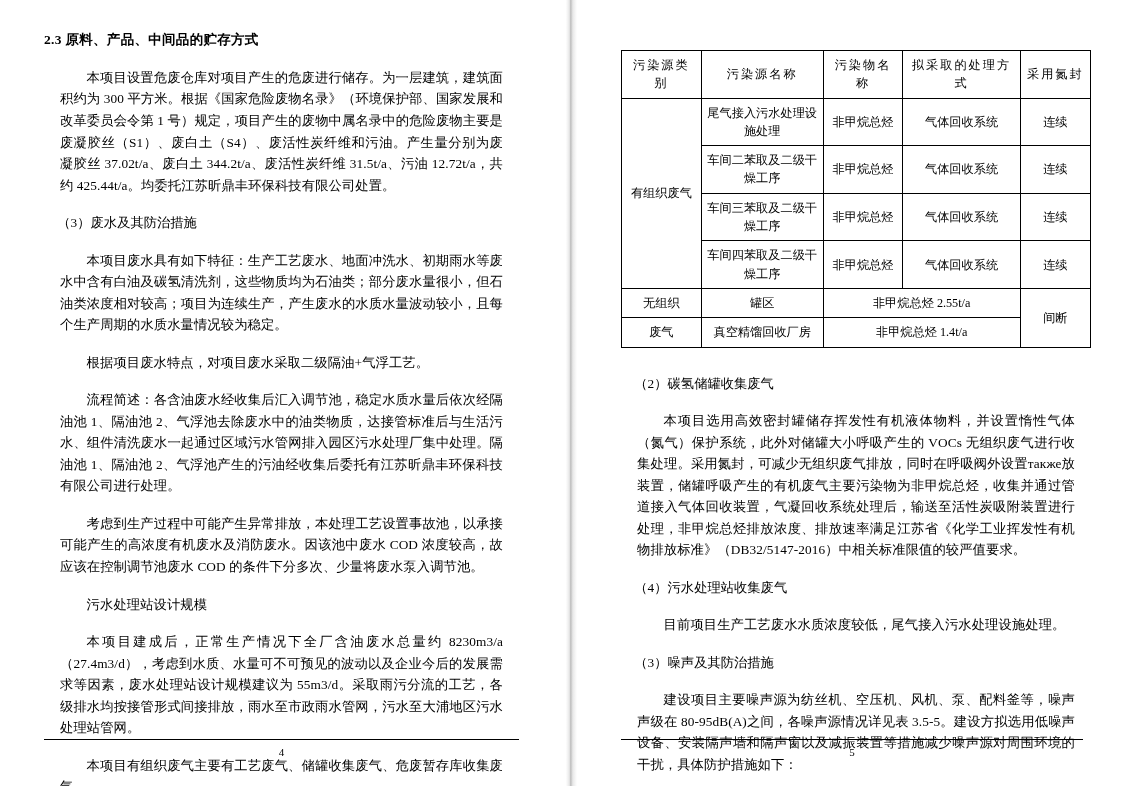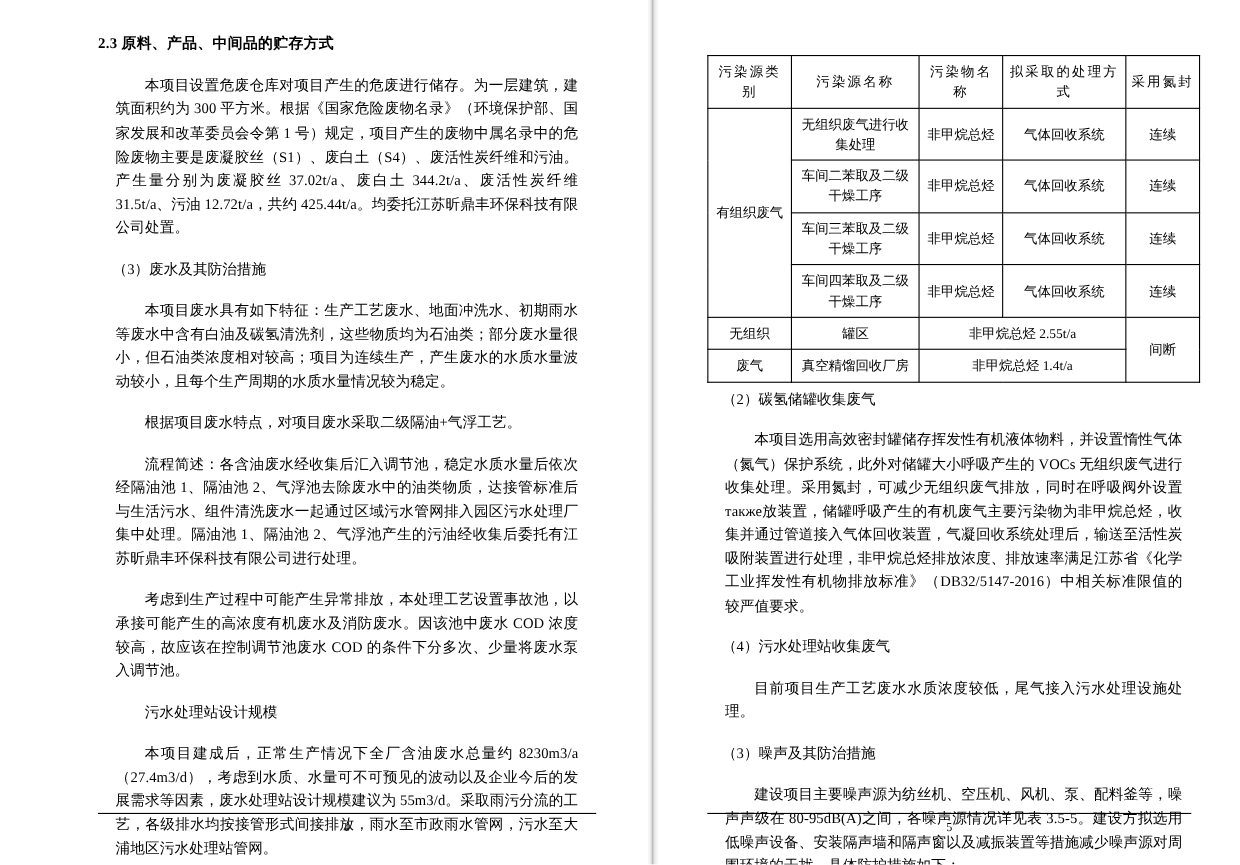--- a/index.html
+++ b/index.html
@@ -13,21 +13,20 @@
     font-family: "Liberation Serif", "DejaVu Serif", serif;
     color: #000000;
     overflow: hidden;
   }
   .spread {
     position: relative;
     width: 1127px;
     height: 786px;
     display: flex;
     box-sizing: border-box;
-    padding-left: 45px;
   }
   .page {
     position: relative;
     background: #ffffff;
     box-sizing: border-box;
   }
   .page-left {
     width: 563px;
     height: 786px;
     padding: 30px 44px 0 44px;
@@ -95,21 +94,21 @@
     text-align: center;
     vertical-align: middle;
     font-weight: normal;
   }
   .col1 { width: 17%; }
   .col2 { width: 26%; }
   .col3 { width: 17%; }
   .col4 { width: 25%; }
   .col5 { width: 15%; }
   .tbl .hdr td { letter-spacing: 2px; }
-  .mt10 { margin-top: 4px; }
+  .mt10 { margin-top: 25px; }
 </style>
 </head>
 <body>
 
 <div class="spread">
 
   <div class="page page-left">
     <div class="h2">2.3 原料、产品、中间品的贮存方式</div>
     <div class="p indent2">本项目设置危废仓库对项目产生的危废进行储存。为一层建筑，建筑面积约为 300 平方米。根据《国家危险废物名录》（环境保护部、国家发展和改革委员会令第 1 号）规定，项目产生的废物中属名录中的危险废物主要是废凝胶丝（S1）、废白土（S4）、废活性炭纤维和污油。产生量分别为废凝胶丝 37.02t/a、废白土 344.2t/a、废活性炭纤维 31.5t/a、污油 12.72t/a，共约 425.44t/a。均委托江苏昕鼎丰环保科技有限公司处置。</div>
     <div class="sub">（3）废水及其防治措施</div>
@@ -141,21 +140,21 @@
       <tbody>
         <tr class="hdr">
           <td>污染源类别</td>
           <td>污染源名称</td>
           <td>污染物名称</td>
           <td>拟采取的处理方式</td>
           <td>采用氮封</td>
         </tr>
         <tr>
           <td rowspan="4">有组织废气</td>
-          <td>无组织废气进行收集处理</td>
+          <td>尾气接入污水处理设施处理</td>
           <td>非甲烷总烃</td>
           <td>气体回收系统</td>
           <td>连续</td>
         </tr>
         <tr>
           <td>车间二苯取及二级干燥工序</td>
           <td>非甲烷总烃</td>
           <td>气体回收系统</td>
           <td>连续</td>
         </tr>

